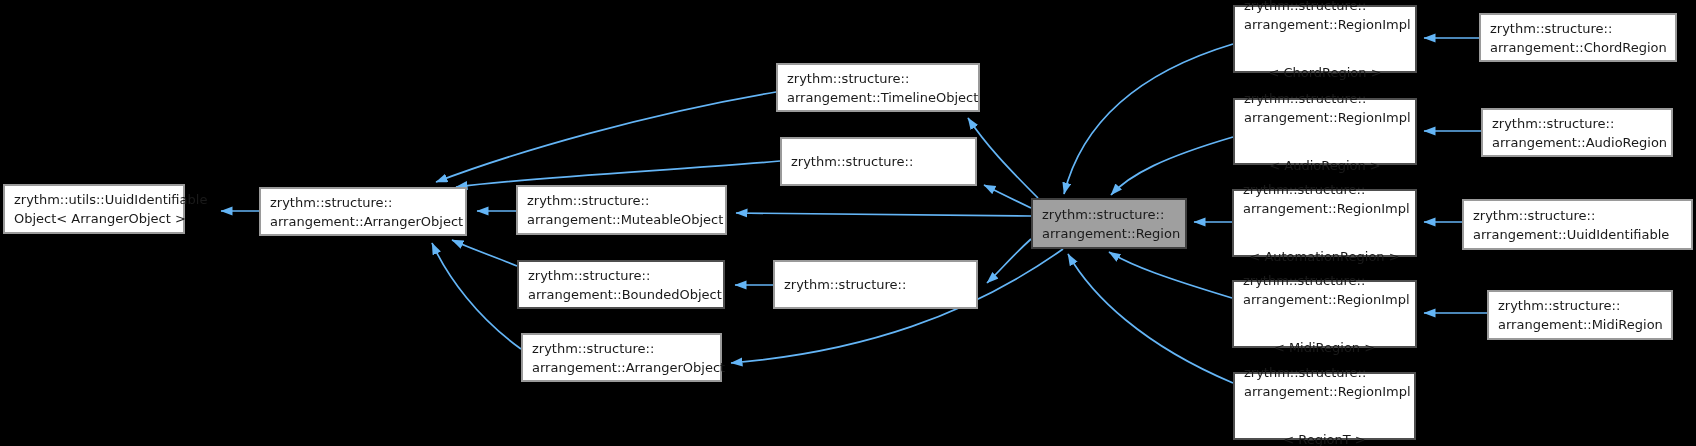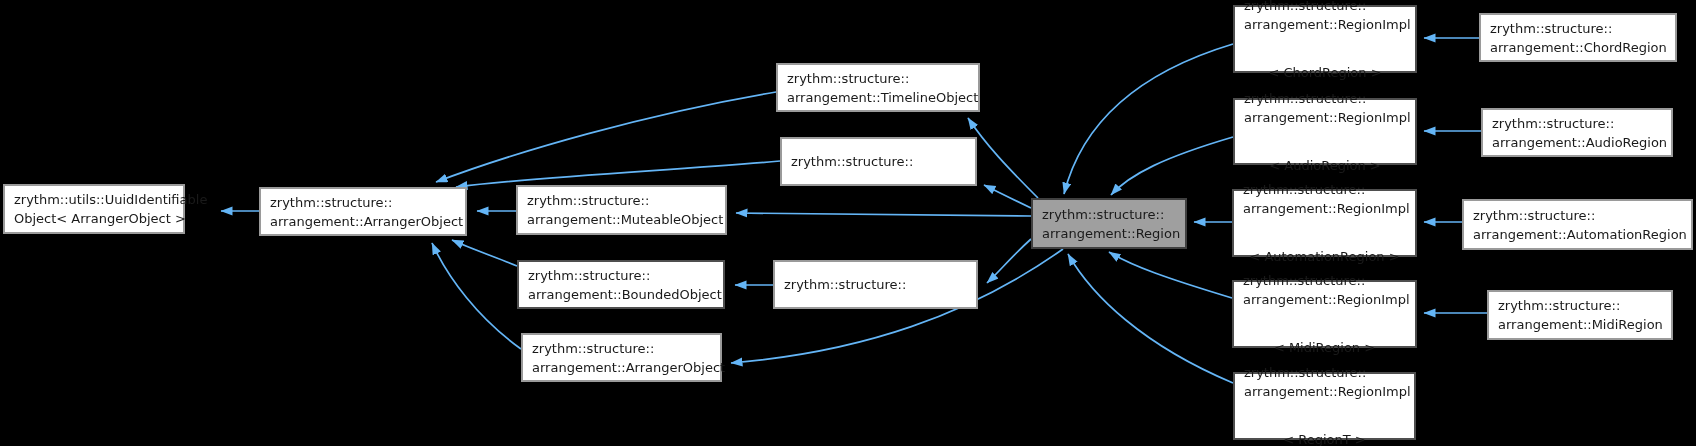--- a/index.html
+++ b/index.html
@@ -132,21 +132,21 @@
   </div>
 
   <div class="node dark" style="left:1232px;top:189px;width:185px;height:68px">
     <span>zrythm::structure::</span>
     <span>arrangement::RegionImpl</span>
     <span class="tmpl">&lt; AutomationRegion &gt;</span>
   </div>
 
   <div class="node" style="left:1462px;top:199px;width:231px;height:51px">
     <span>zrythm::structure::</span>
-    <span>arrangement::AutomationRegion</span>
+    <span>arrangement::UuidIdentifiable</span>
   </div>
 
   <div class="node dark" style="left:1232px;top:280px;width:185px;height:68px">
     <span>zrythm::structure::</span>
     <span>arrangement::RegionImpl</span>
     <span class="tmpl">&lt; MidiRegion &gt;</span>
   </div>
 
   <div class="node" style="left:1487px;top:290px;width:186px;height:50px">
     <span>zrythm::structure::</span>

